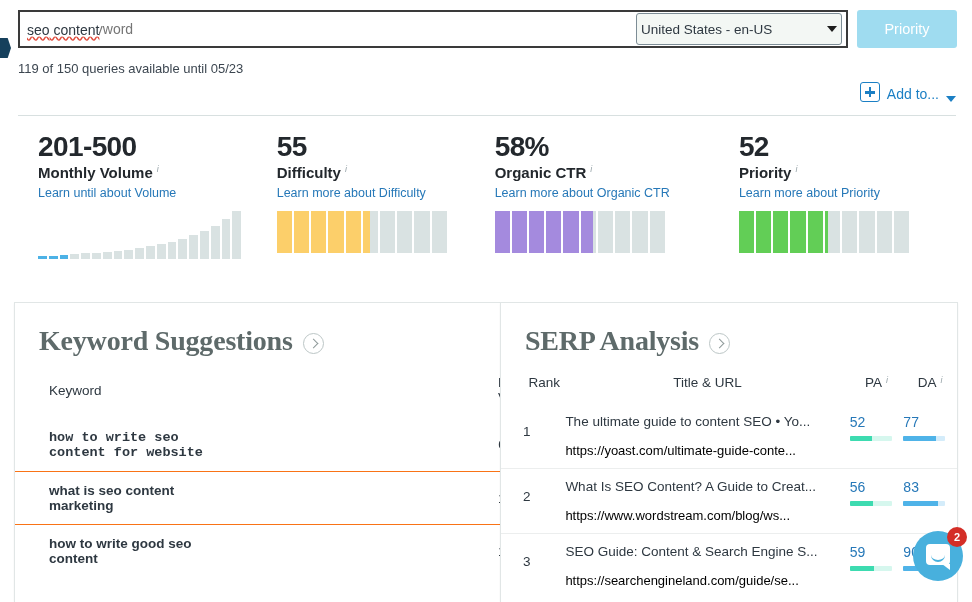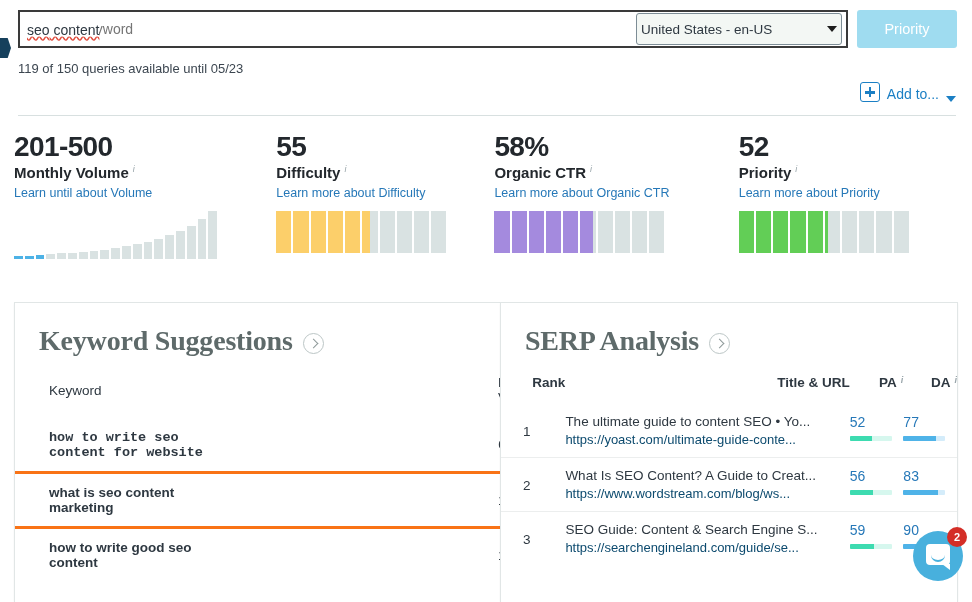--- a/index.html
+++ b/index.html
@@ -107,21 +107,21 @@
     position: absolute; left: 18px; top: 115px;
     width: 938px; height: 1px; background: #d8e0e0;
   }
 
   
   .metrics {
     position: absolute; left: 0; top: 132px;
     width: 972px; height: 145px;
     display: flex;
   }
-  .metric { width: 253px; padding-left: 14px; }
+  .metric { width: 253px; padding-left: 38px; }
   .metric:nth-child(2) { width: 234px; padding-left: 29px; }
   .metric:nth-child(3) { width: 254px; padding-left: 18px; }
   .metric:nth-child(4) { padding-left: 14px; }
   .metric-value {
     font-size: 28px; font-weight: bold;
     letter-spacing: -0.6px;
     color: #23282d; line-height: 1.05;
   }
   .metric-label-row { display: flex; align-items: flex-start; gap: 4px; margin-top: 3px; }
   .metric-label { font-size: 15px; font-weight: bold; color: #23282d; }
@@ -189,48 +189,48 @@
   .kw-table { margin-top: 18px; }
   .kw-table th, .kw-table td { text-align: left; font-weight: normal; }
   .kw-table th {
     font-size: 13.5px; color: #2e3841;
     padding: 0 0 14px 34px; font-weight: normal;
   }
   .kw-table th.num { padding-left: 270px; }
   .kw-table td {
     font-size: 13.5px; font-weight: bold; color: #2e3841;
     padding: 11px 0 11px 34px;
-    border-top: 3px solid #f97316;
+    border-top: 1px solid #f97316;
   }
   .kw-table td.num { padding-left: 270px; font-weight: normal; }
   .kw-table tr:first-child td { border-top: 0; font-family: Liberation Mono, monospace; }
   .th-inline { display: inline-flex; align-items: flex-start; gap: 4px; }
 
   
   .serp-table { margin-top: 18px; }
   .serp-table th {
-    font-size: 13.5px; font-weight: bold; color: #2e3841;
-    padding-bottom: 14px; text-align: right;
+    font-size: 13.5px; font-weight: normal; color: #2e3841;
+    padding-bottom: 14px; text-align: center;
   }
   .serp-table th.c-rank  { padding-left: 22px; width: 60px; }
   .serp-table th.c-title { width: 265px; }
   .serp-table th.c-pa, .serp-table th.c-da { width: 50px; }
   .serp-table td {
     padding: 10px 0; vertical-align: top;
     border-top: 1px solid #eceeee;
   }
   .serp-table tr:first-child td { border-top: 0; }
   .td-rank {
     padding-left: 22px !important; font-size: 13.5px;
     color: #2e3841; padding-top: 20px !important;
   }
   .serp-title { font-size: 13.5px; color: #2e3841; display: block; }
   .serp-url {
-    font-size: 13px; color: #0c4a6e; text-decoration: none;
-    display: block; margin-top: 3px;
+    font-size: 13px; color: #000000; text-decoration: none;
+    display: block; margin-top: 14px;
   }
   .score { font-size: 14px; color: #2678b8; }
   .score-track {
     width: 42px; height: 5px; margin-top: 6px; border-radius: 1px;
     overflow: hidden;
   }
   .score-track .sfill { height: 100%; }
 
   
   .intercom {

